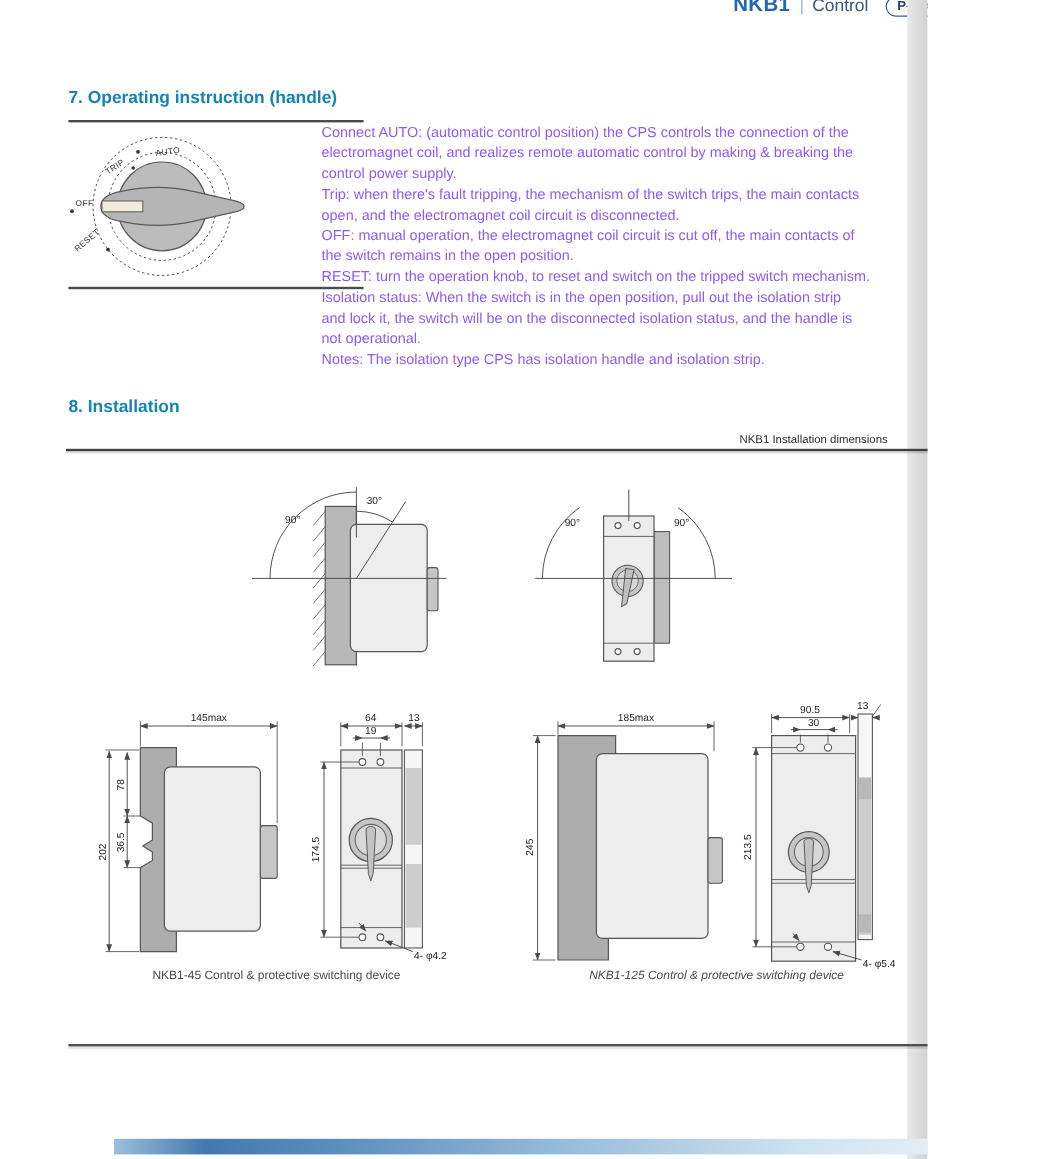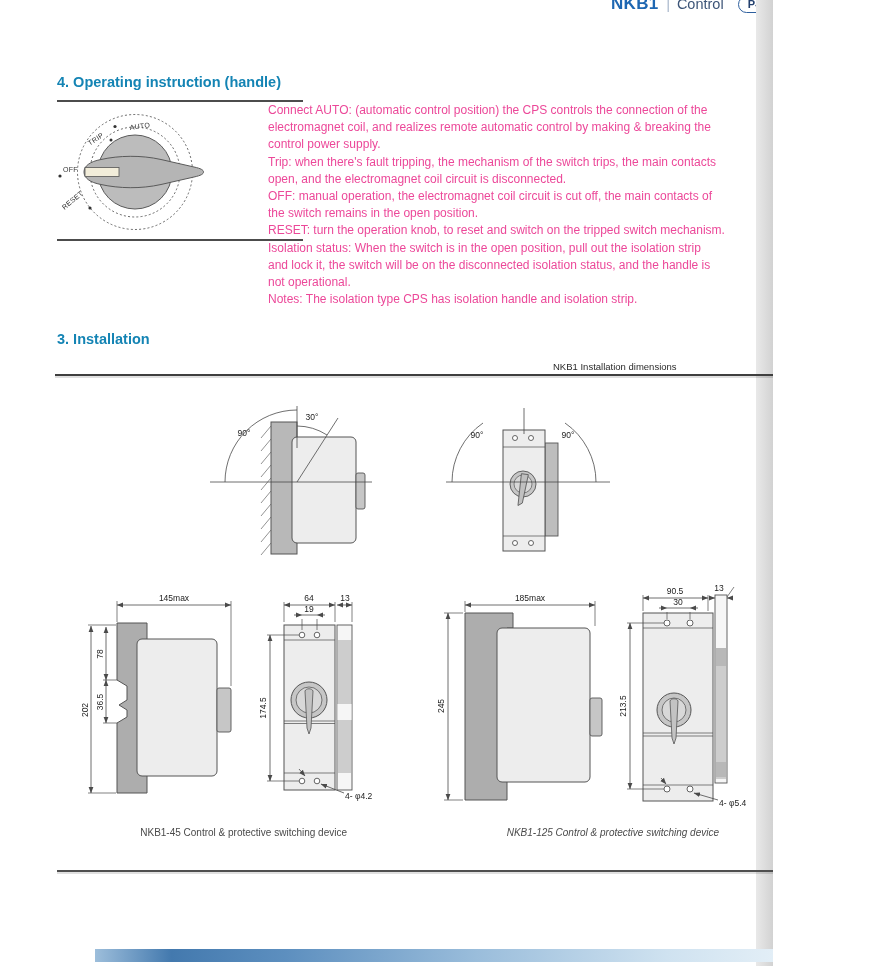--- a/index.html
+++ b/index.html
@@ -11,23 +11,23 @@
   .hsep{font-size:13px;color:#9fb0c6;margin:0 7px 0 8px;}
   .hprod{font-size:14.5px;color:#3d5578;}
   .badge{display:inline-block;margin-left:14px;border:1.6px solid #2e5f9e;border-radius:9px;
          padding:1px 9px 2px 9px;font-size:11px;font-weight:bold;color:#23406e;position:relative;top:-1px;}
   
   .sec-title{position:absolute;left:57px;font-size:14.5px;font-weight:bold;color:var(--heading,#1484b4);}
   .rule{position:absolute;background:#4c4c4c;height:2px;}
   .rule-soft{box-shadow:0 2px 0 rgba(0,0,0,.12);}
   
   #para{position:absolute;left:268px;top:102px;width:560px;font-size:12px;line-height:17.2px;
-        color:#ec4899;white-space:pre-line;}
-  #note{position:absolute;left:553px;top:361px;width:250px;text-align:left;font-size:9.5px;color:#2a2a2a;}
-  .caption{position:absolute;top:827px;text-align:right;font-size:10px;color:#4a4a4a;}
+        color:#8b5cf6;white-space:pre-line;}
+  #note{position:absolute;left:553px;top:361px;width:250px;text-align:center;font-size:9.5px;color:#2a2a2a;}
+  .caption{position:absolute;top:808px;text-align:left;font-size:10px;color:#4a4a4a;}
   
   svg{position:absolute;overflow:visible;}
   .dt{font-family:"Liberation Sans",sans-serif;font-size:8.5px;fill:#222;}
   .kl{font-family:"Liberation Sans",sans-serif;font-size:7px;fill:#333;letter-spacing:.3px;}
   .ln{stroke:#4a4a4a;stroke-width:.8;fill:none;}
   .thin{stroke:#4a4a4a;stroke-width:.7;fill:none;}
   .body-fill{fill:#ededed;stroke:#555;stroke-width:1;}
   .plate-fill{fill:#adadad;stroke:#555;stroke-width:1;}
   .tab-fill{fill:#c6c6c6;stroke:#555;stroke-width:.9;}
   .hole{fill:#fff;stroke:#555;stroke-width:.9;}
@@ -52,21 +52,21 @@
   </svg>
 
   <div id="hdr">
     <span class="brand">NKB1</span>
     <span class="hsep">|</span>
     <span class="hprod">Control</span>
     <span class="badge">P-004</span>
   </div>
   <div id="edge"></div>
 
-  <div class="sec-title" style="top:74px;">4. Operating instruction (handle)</div>
+  <div class="sec-title" style="top:74px;">7. Operating instruction (handle)</div>
   <div class="rule" style="left:57px;top:100px;width:246px;"></div>
   <div class="rule" style="left:57px;top:239px;width:246px;"></div>
 
   <svg style="left:57px;top:110px;" width="160" height="130" viewBox="0 0 160 130">
     <g>
       <circle cx="78" cy="62" r="57.5" fill="none" stroke="#444" stroke-width=".8" stroke-dasharray="2 2.2"></circle>
       <circle cx="78" cy="62" r="45" fill="none" stroke="#444" stroke-width=".8" stroke-dasharray="2 2.2"></circle>
     </g>
     <g>
       <circle cx="78" cy="62" r="37" fill="#bcbcbc" stroke="#5a5a5a" stroke-width="1"></circle>
@@ -91,21 +91,21 @@
 Trip: when there's fault tripping, the mechanism of the switch trips, the main contacts
 open, and the electromagnet coil circuit is disconnected.
 OFF: manual operation, the electromagnet coil circuit is cut off, the main contacts of
 the switch remains in the open position.
 RESET: turn the operation knob, to reset and switch on the tripped switch mechanism.
 Isolation status: When the switch is in the open position, pull out the isolation strip
 and lock it, the switch will be on the disconnected isolation status, and the handle is
 not operational.
 Notes: The isolation type CPS has isolation handle and isolation strip.</div>
 
-  <div class="sec-title" style="top:331px;">3. Installation</div>
+  <div class="sec-title" style="top:331px;">8. Installation</div>
   <div id="note">NKB1 Installation dimensions</div>
   <div class="rule rule-soft" style="left:55px;top:374px;width:748px;background:#3f3f3f;"></div>
 
   <svg style="left:205px;top:398px;" width="175" height="170" viewBox="0 0 175 170">
     <g stroke="#777" stroke-width=".8">
       <line x1="66" y1="28" x2="56" y2="40"></line>
         <line x1="66" y1="41" x2="56" y2="53"></line>
       <line x1="66" y1="54" x2="56" y2="66"></line>
         <line x1="66" y1="67" x2="56" y2="79"></line>
       <line x1="66" y1="80" x2="56" y2="92"></line>

